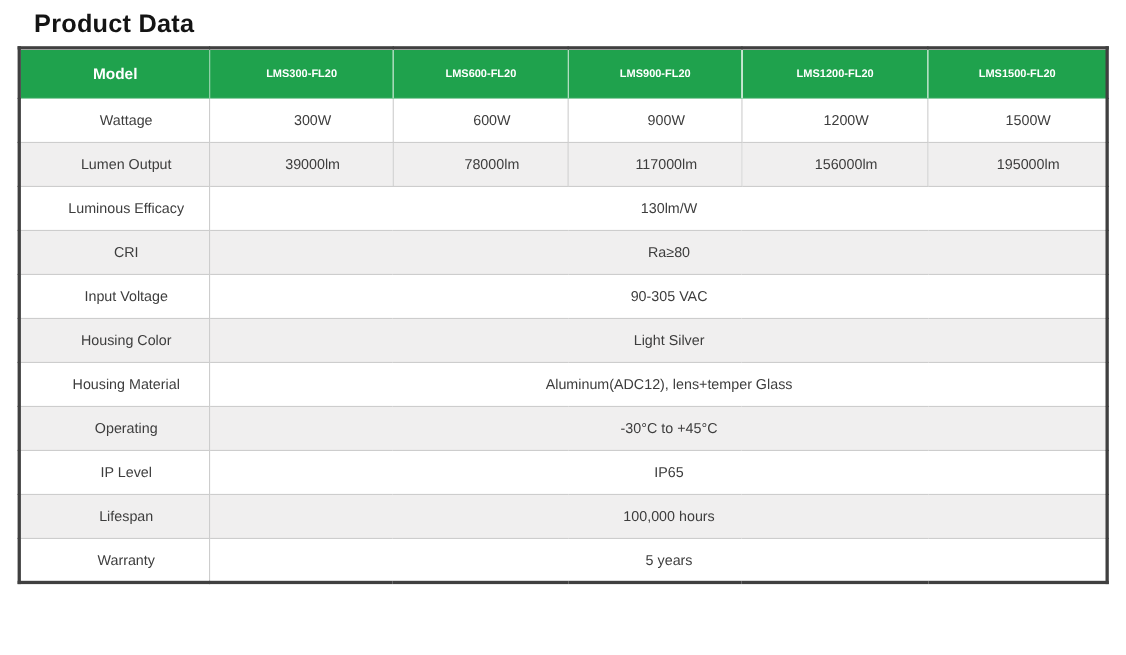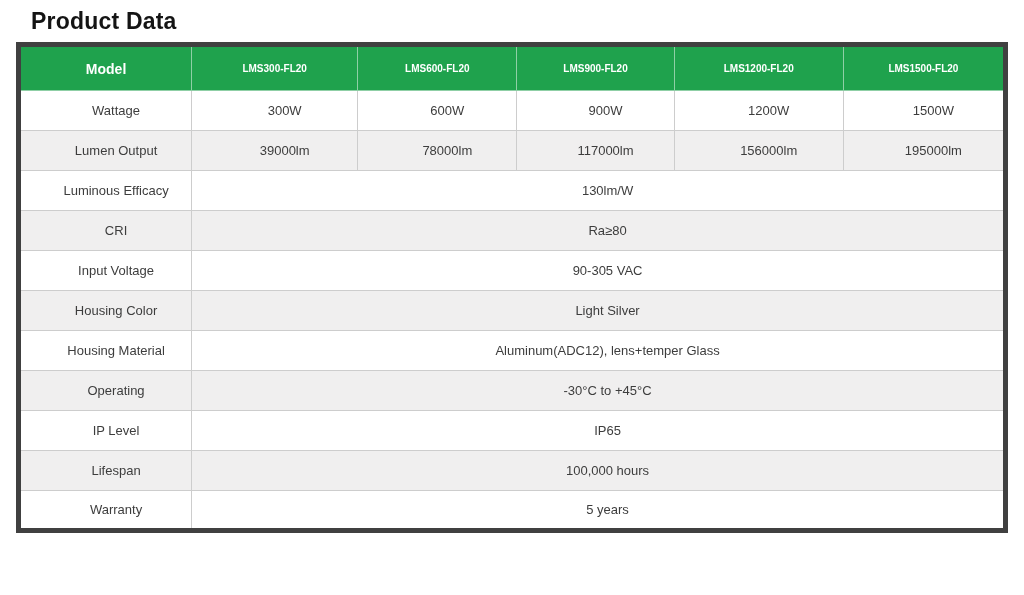--- a/index.html
+++ b/index.html
@@ -22,21 +22,21 @@
     letter-spacing: 0.2px;
     margin-left: 14px;
   }
   .spec-table {
     position: absolute;
     left: 16px;
     top: 42px;
     width: 992px;
     border-collapse: collapse;
     table-layout: fixed;
-    border: 5px solid #404040;
+    border: 3px solid #404040;
     font-size: 13px;
   }
   .spec-table th, .spec-table td {
     border: 1px solid #cdcdcd;
     text-align: center;
     vertical-align: middle;
     overflow: hidden;
     white-space: nowrap;
   }
   .spec-table thead th {

